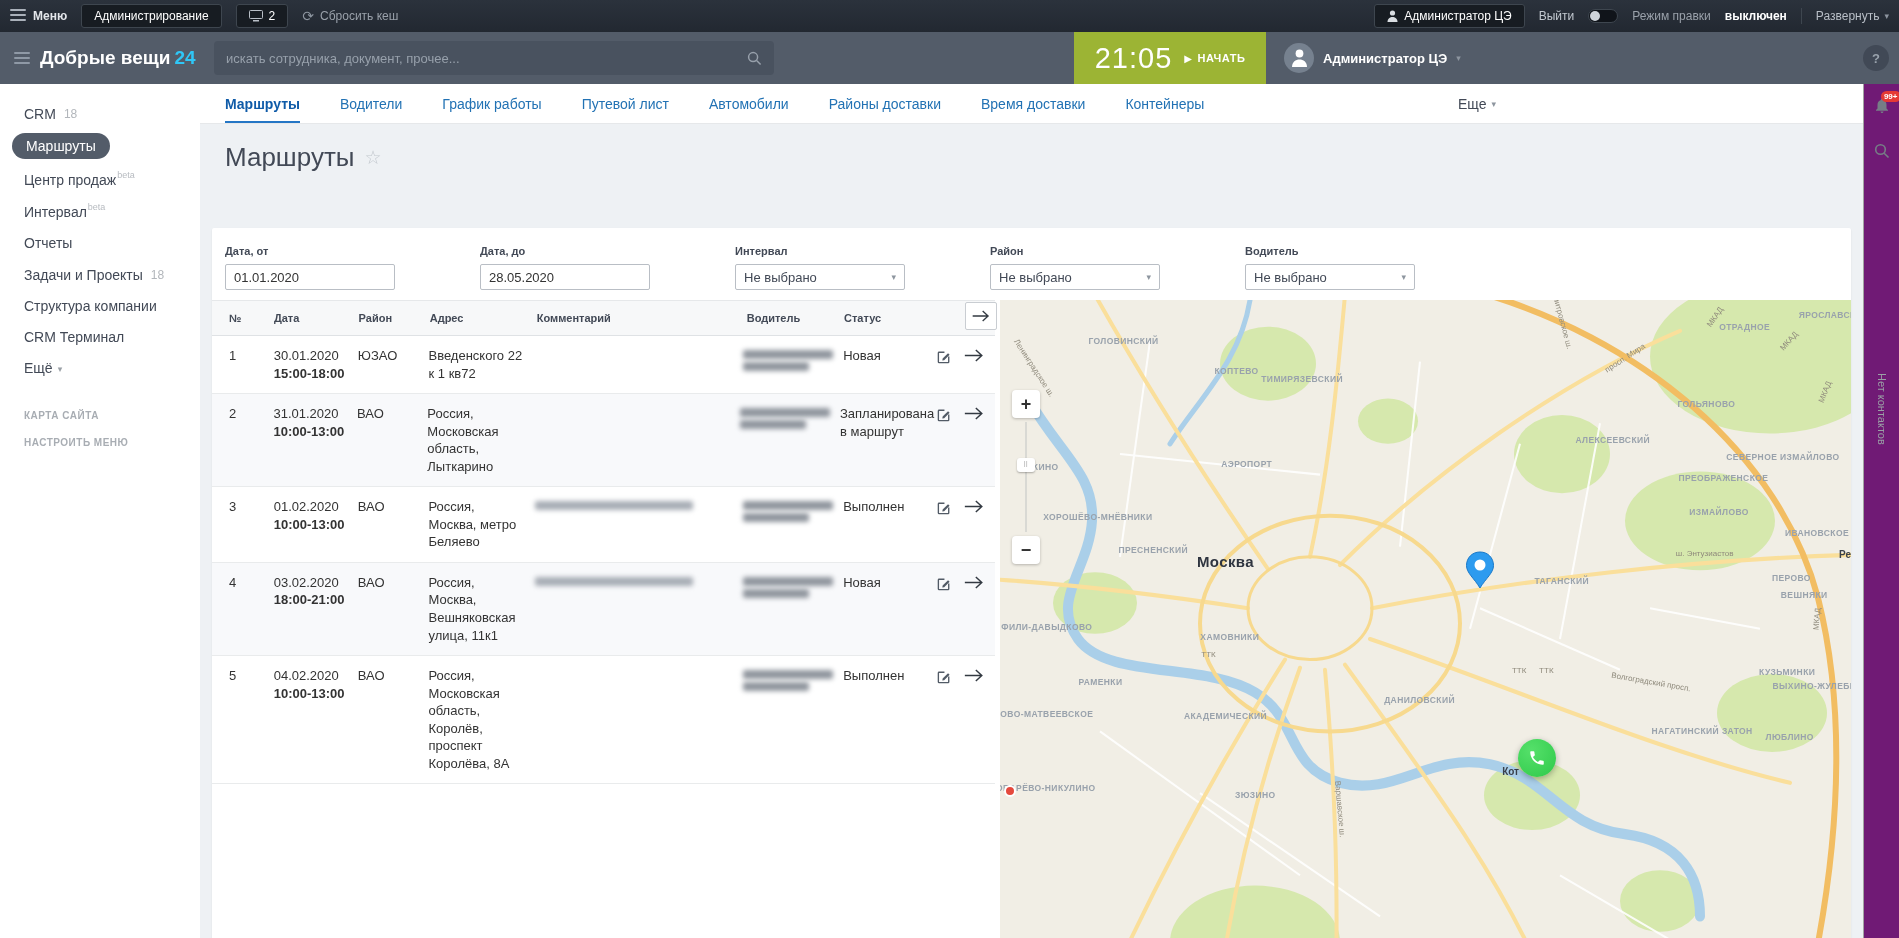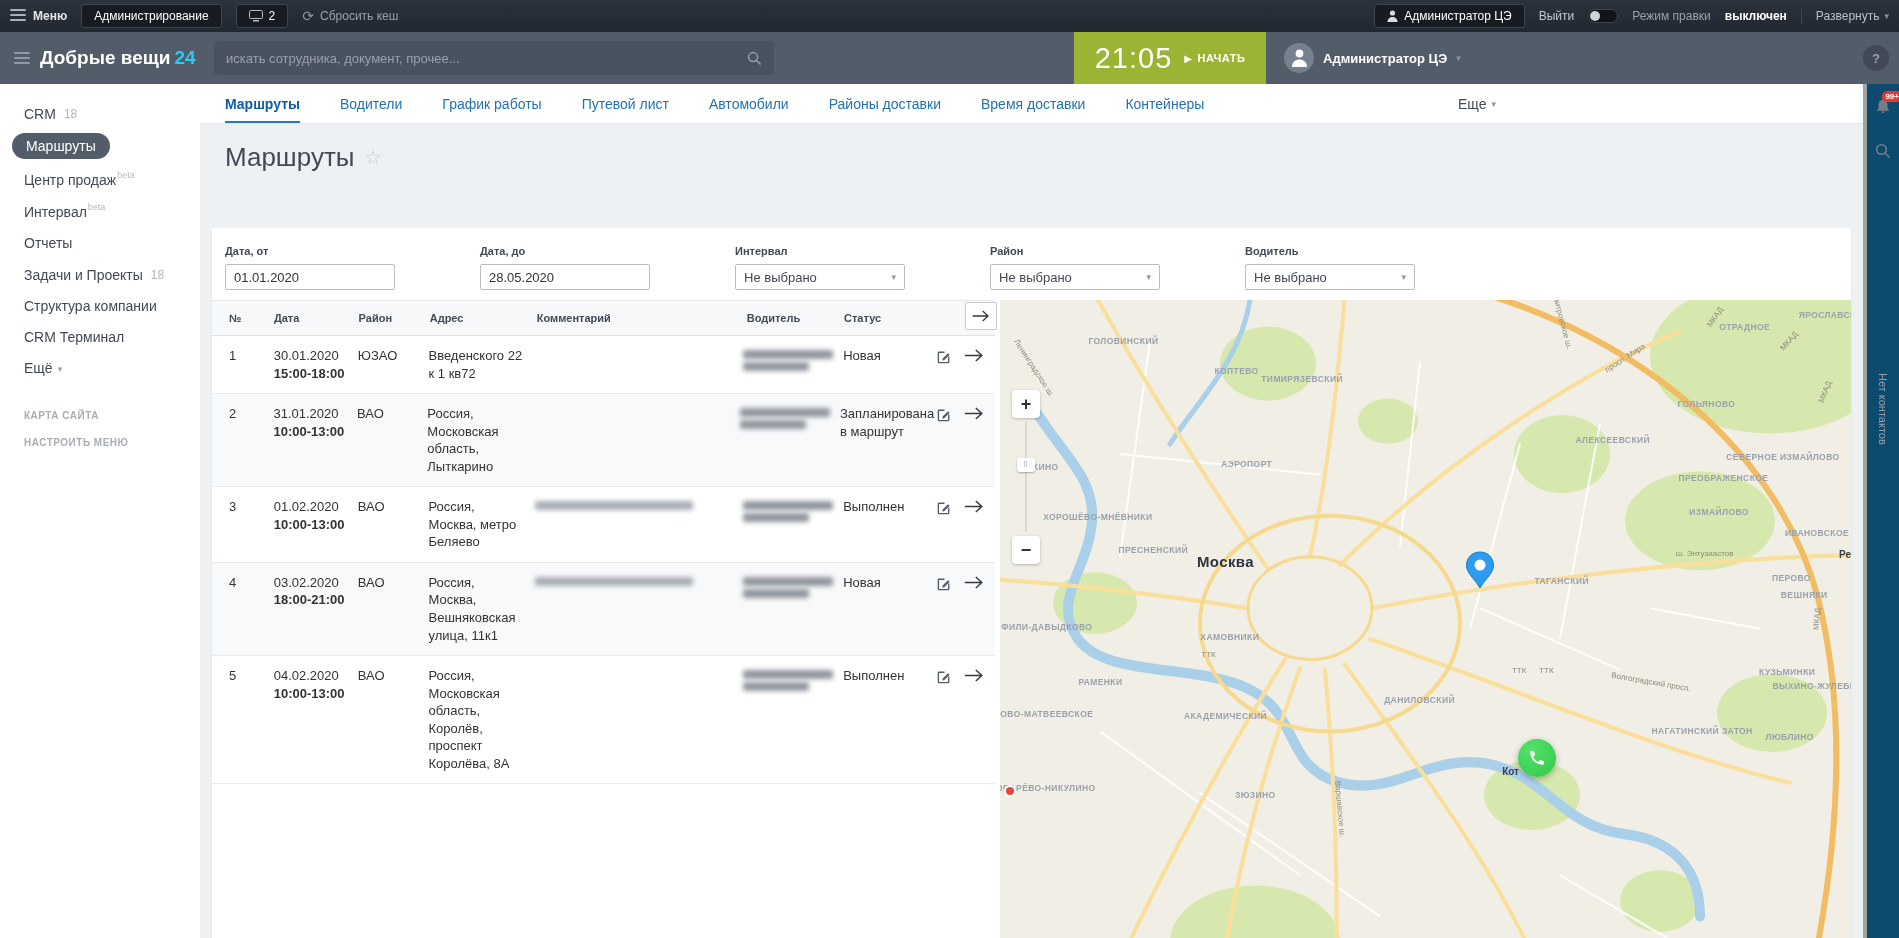--- a/index.html
+++ b/index.html
@@ -133,22 +133,22 @@
   .zoom-in { top:90px; } .zoom-out { top:236px; }
   .zoom-track { position:absolute; left:25px; top:122px; width:2px; height:110px; background:#d9d9d4; z-index:5; }
   .zoom-handle { position:absolute; left:17px; top:158px; width:18px; height:14px; background:#fff;
     border-radius:3px; box-shadow:0 1px 2px rgba(0,0,0,.3); z-index:6; cursor:grab;
     display:flex; align-items:center; justify-content:center; font-size:7px; color:#9a9a9a; letter-spacing:1px;}
   .placemark { position:absolute; left:56.4%; top:43.2%; transform:translate(-50%,-100%); z-index:7; }
   .metro-dot { position:absolute; left:0.5%; top:71.5%; width:12px; height:12px; border-radius:50%;
     background:#e5493d; border:2px solid #fff; z-index:6; }
 
   
-  .right-rail { position:absolute; right:0; top:84px; bottom:0; width:36px; background:#0c4a6e;
-    border-left:4px solid #a3a3a3; z-index:35; display:flex; flex-direction:column; align-items:center; }
+  .right-rail { position:absolute; right:0; top:84px; bottom:0; width:36px; background:#701a75;
+    border-left:1px solid #a3a3a3; z-index:35; display:flex; flex-direction:column; align-items:center; }
   .rail-bell { position:relative; margin-top:12px; cursor:pointer; }
   .rail-badge { position:absolute; top:-5px; right:-10px; background:#e53935; color:#fff;
     font-size:8px; font-weight:bold; border-radius:7px; padding:1px 3px; }
   .rail-search { margin-top:24px; cursor:pointer; }
   .rail-vtext { margin-top:210px; writing-mode:vertical-rl; font-size:11px; color:#9aa0a6; }
 
   .phone-btn { position:absolute; left:1518px; top:739px; width:38px; height:38px; border-radius:50%;
     background:radial-gradient(circle at 35% 30%, #55e06a, #2fc94a); box-shadow:0 2px 6px rgba(0,0,0,.3);
     display:flex; align-items:center; justify-content:center; z-index:60; cursor:pointer; }
 </style>

